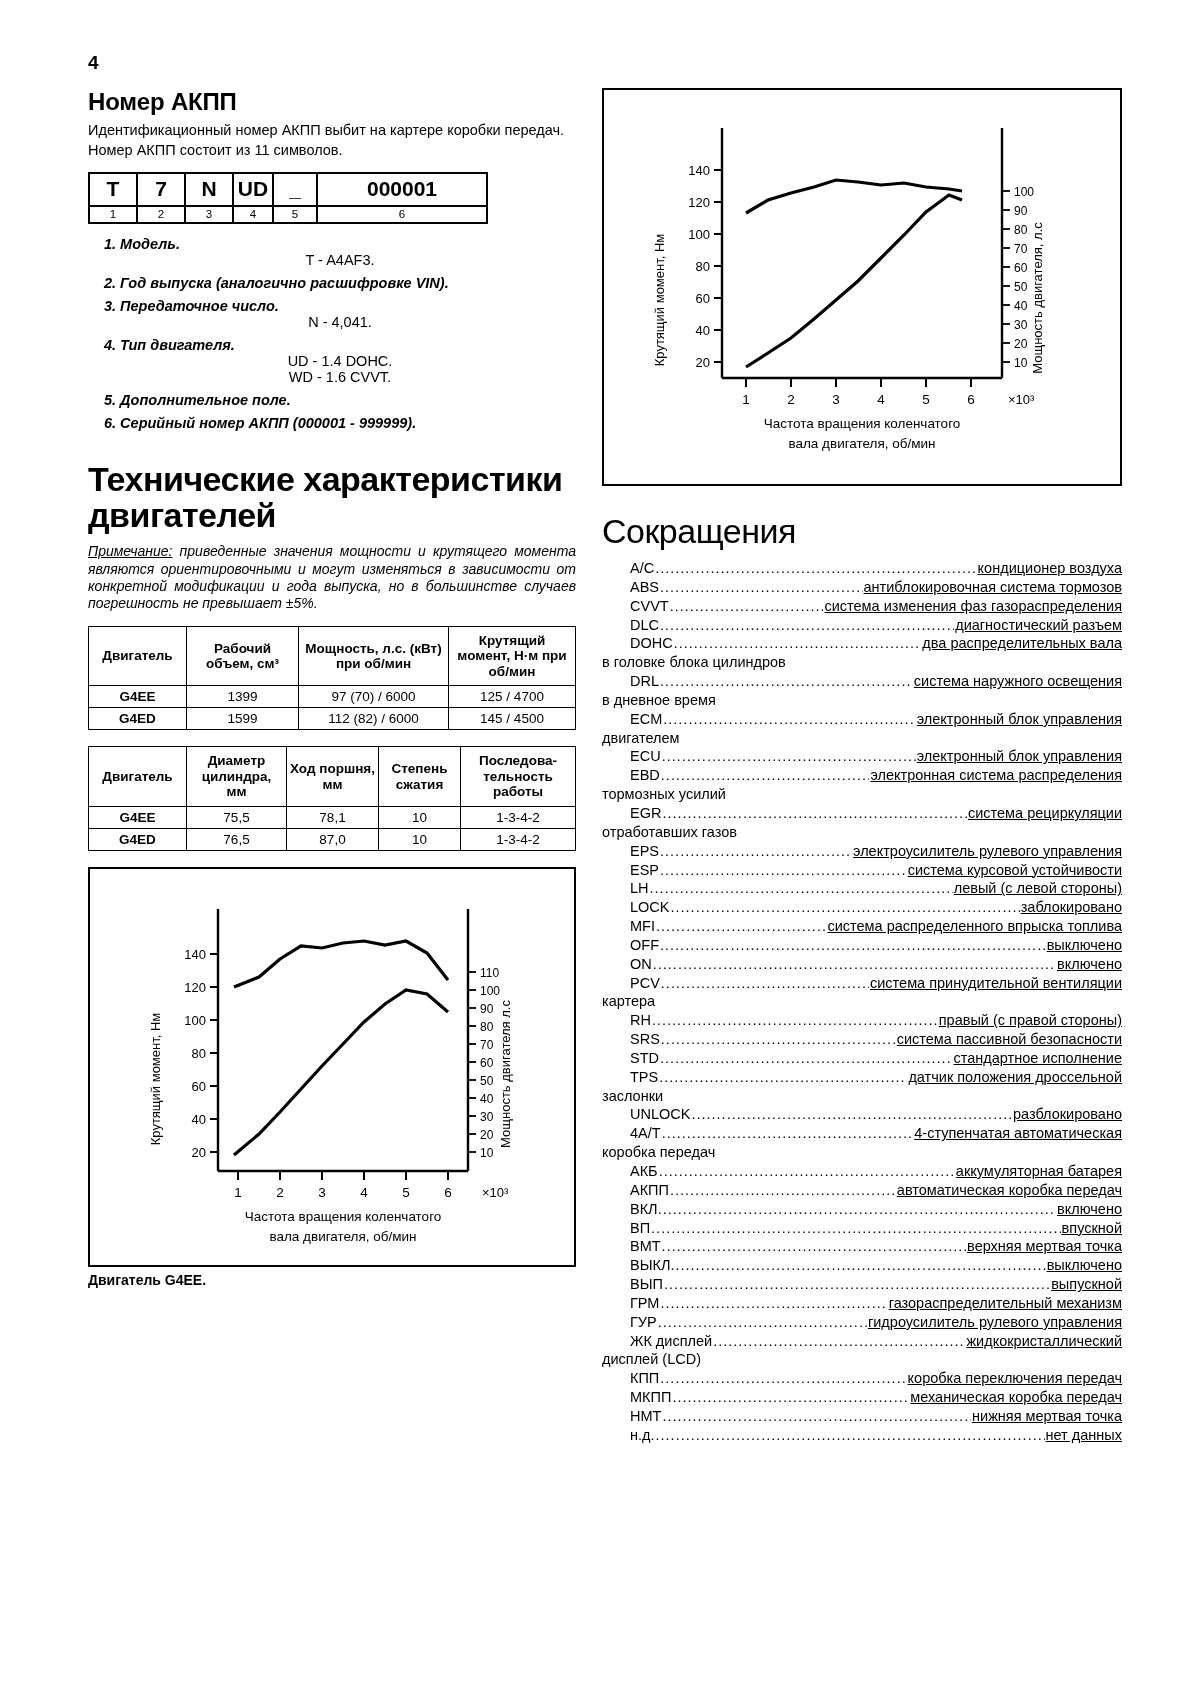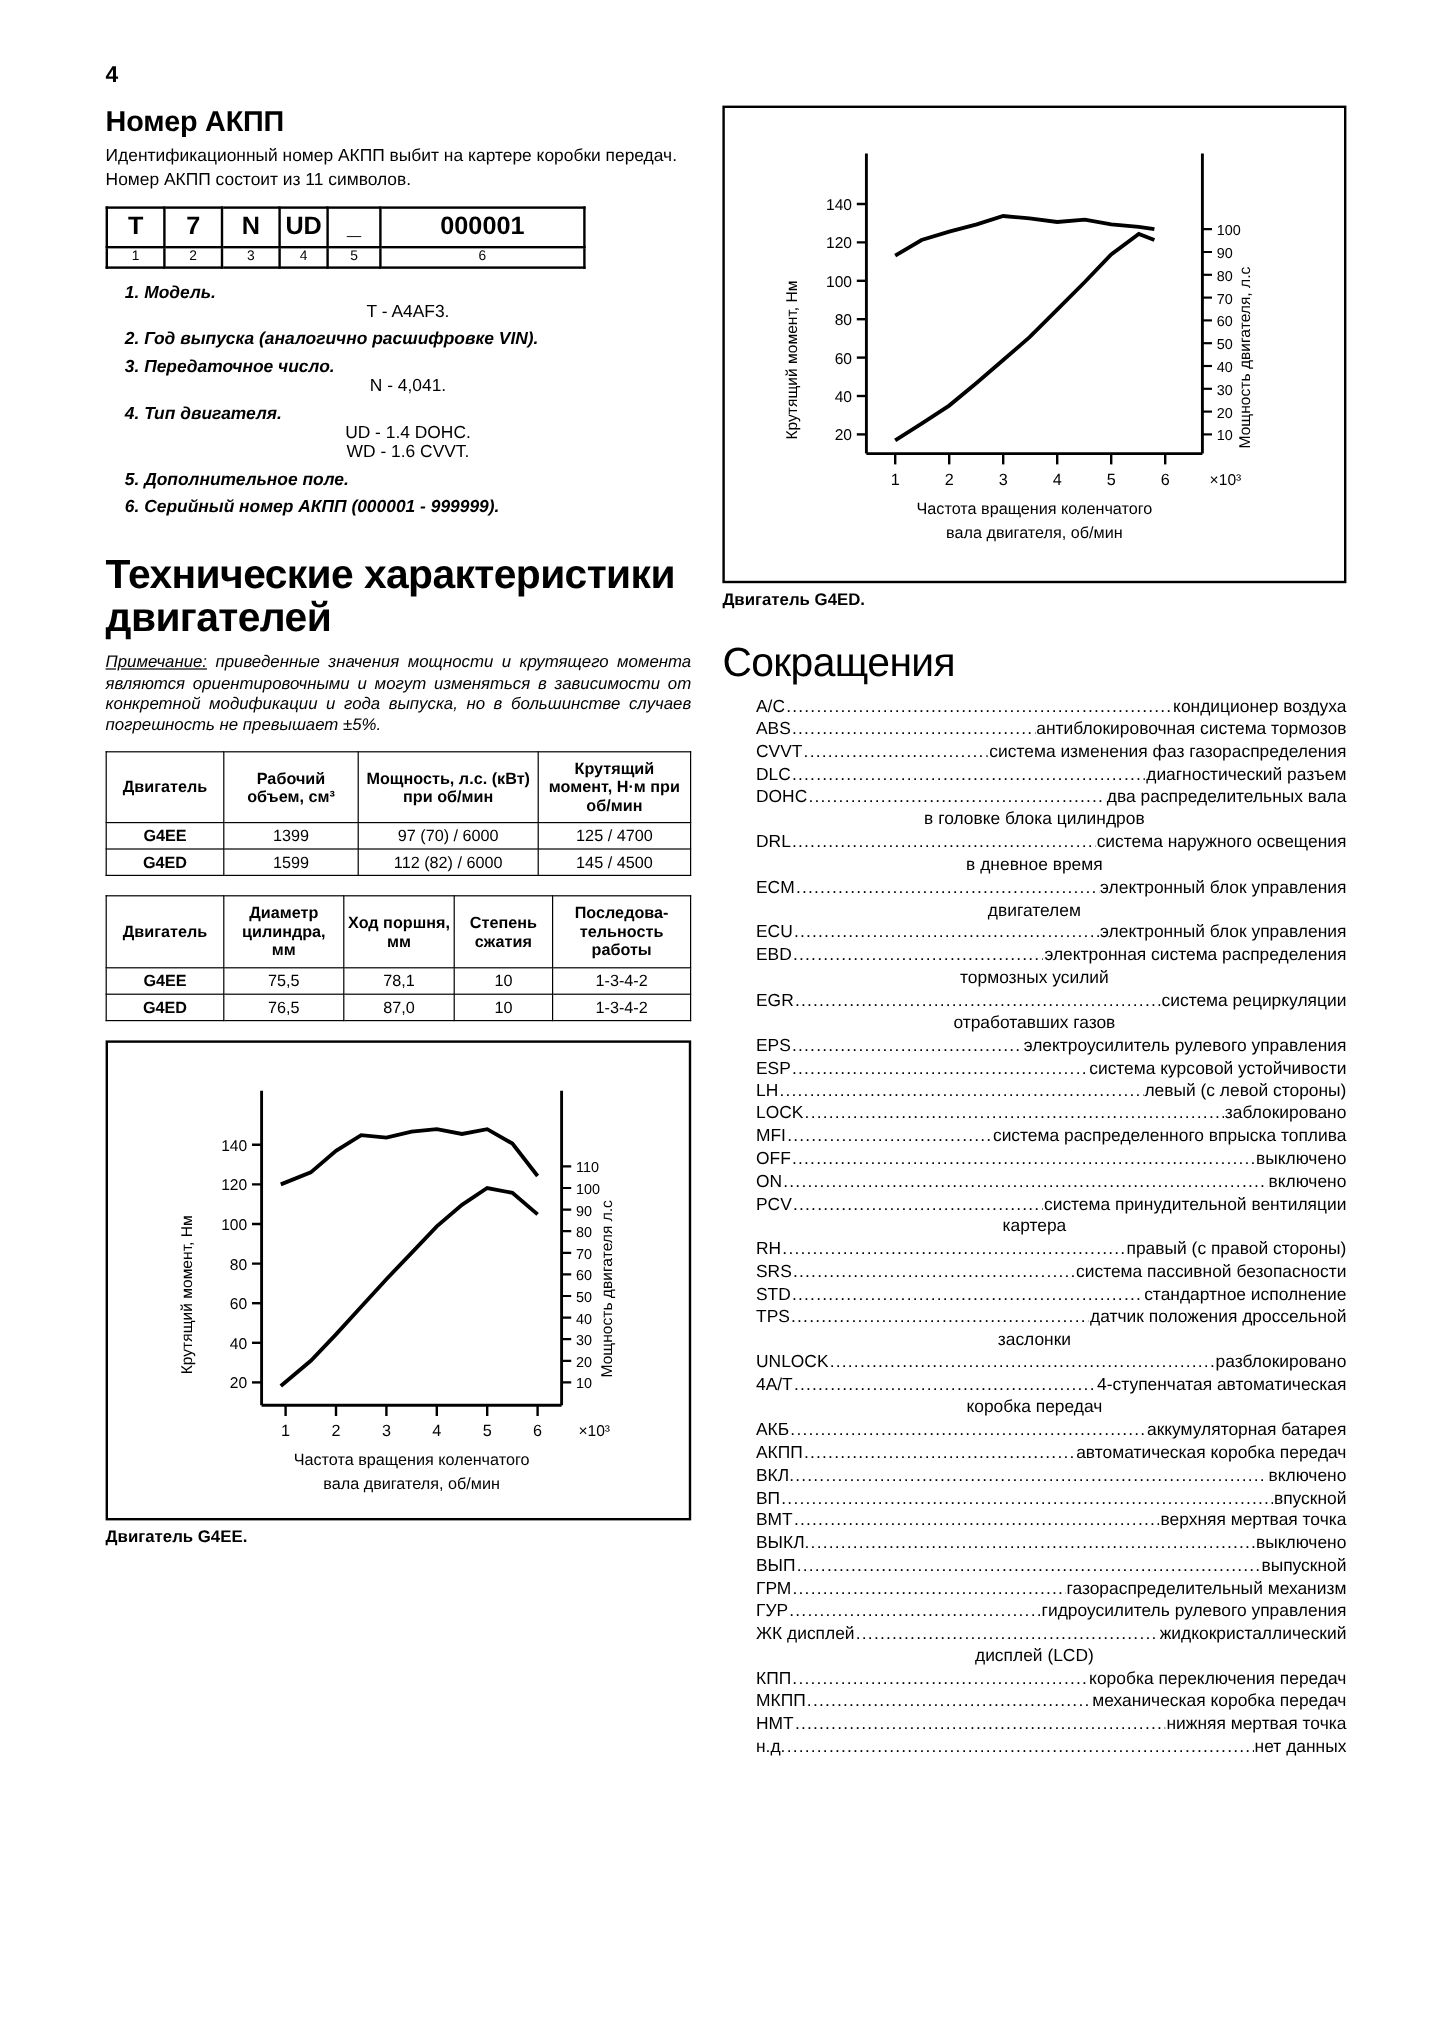--- a/index.html
+++ b/index.html
@@ -141,23 +141,24 @@
     flex: 1 1 auto;
     overflow: hidden;
     white-space: nowrap;
     letter-spacing: 1px;
     margin: 0 1px;
   }
   .abbr-val {
     flex: 0 0 auto;
     white-space: nowrap;
     text-align: right;
+    text-decoration: underline;
   }
   .abbr-cont {
-    text-align: center;
+    text-align: left;
     display: block;
   }
 </style>
 </head>
 <body>
 
 <div class="page">
 
   <div class="page-number">4</div>
 
@@ -421,21 +422,20 @@
           </g>
 
           <polyline fill="none" stroke="#000" stroke-width="3.2" points="142,123 164,110 187,103 210,97 232,90 254,92 277,95 300,93 322,97 345,99 358,101"></polyline>
 
           <polyline fill="none" stroke="#000" stroke-width="3.2" points="142,277 164,263 187,248 210,229 232,210 254,191 277,168 300,145 322,122 345,105 358,110"></polyline>
 
           <text x="258" y="338" font-size="13.5" font-family="Liberation Sans, sans-serif" text-anchor="middle">Частота вращения коленчатого</text>
           <text x="258" y="358" font-size="13.5" font-family="Liberation Sans, sans-serif" text-anchor="middle">вала двигателя, об/мин</text>
         </svg>
       </div>
-      <p class="chart-caption">Двигатель G4ED.</p>
 
       <h1 class="abbr-title">Сокращения</h1>
 
       <div class="abbr-list">
 
       <div class="abbr-row">
             <span class="abbr-key">A/C</span>
             <span class="abbr-dots">........................................................................................................................................................................................................</span>
             <span class="abbr-val">кондиционер воздуха</span>
           </div>

